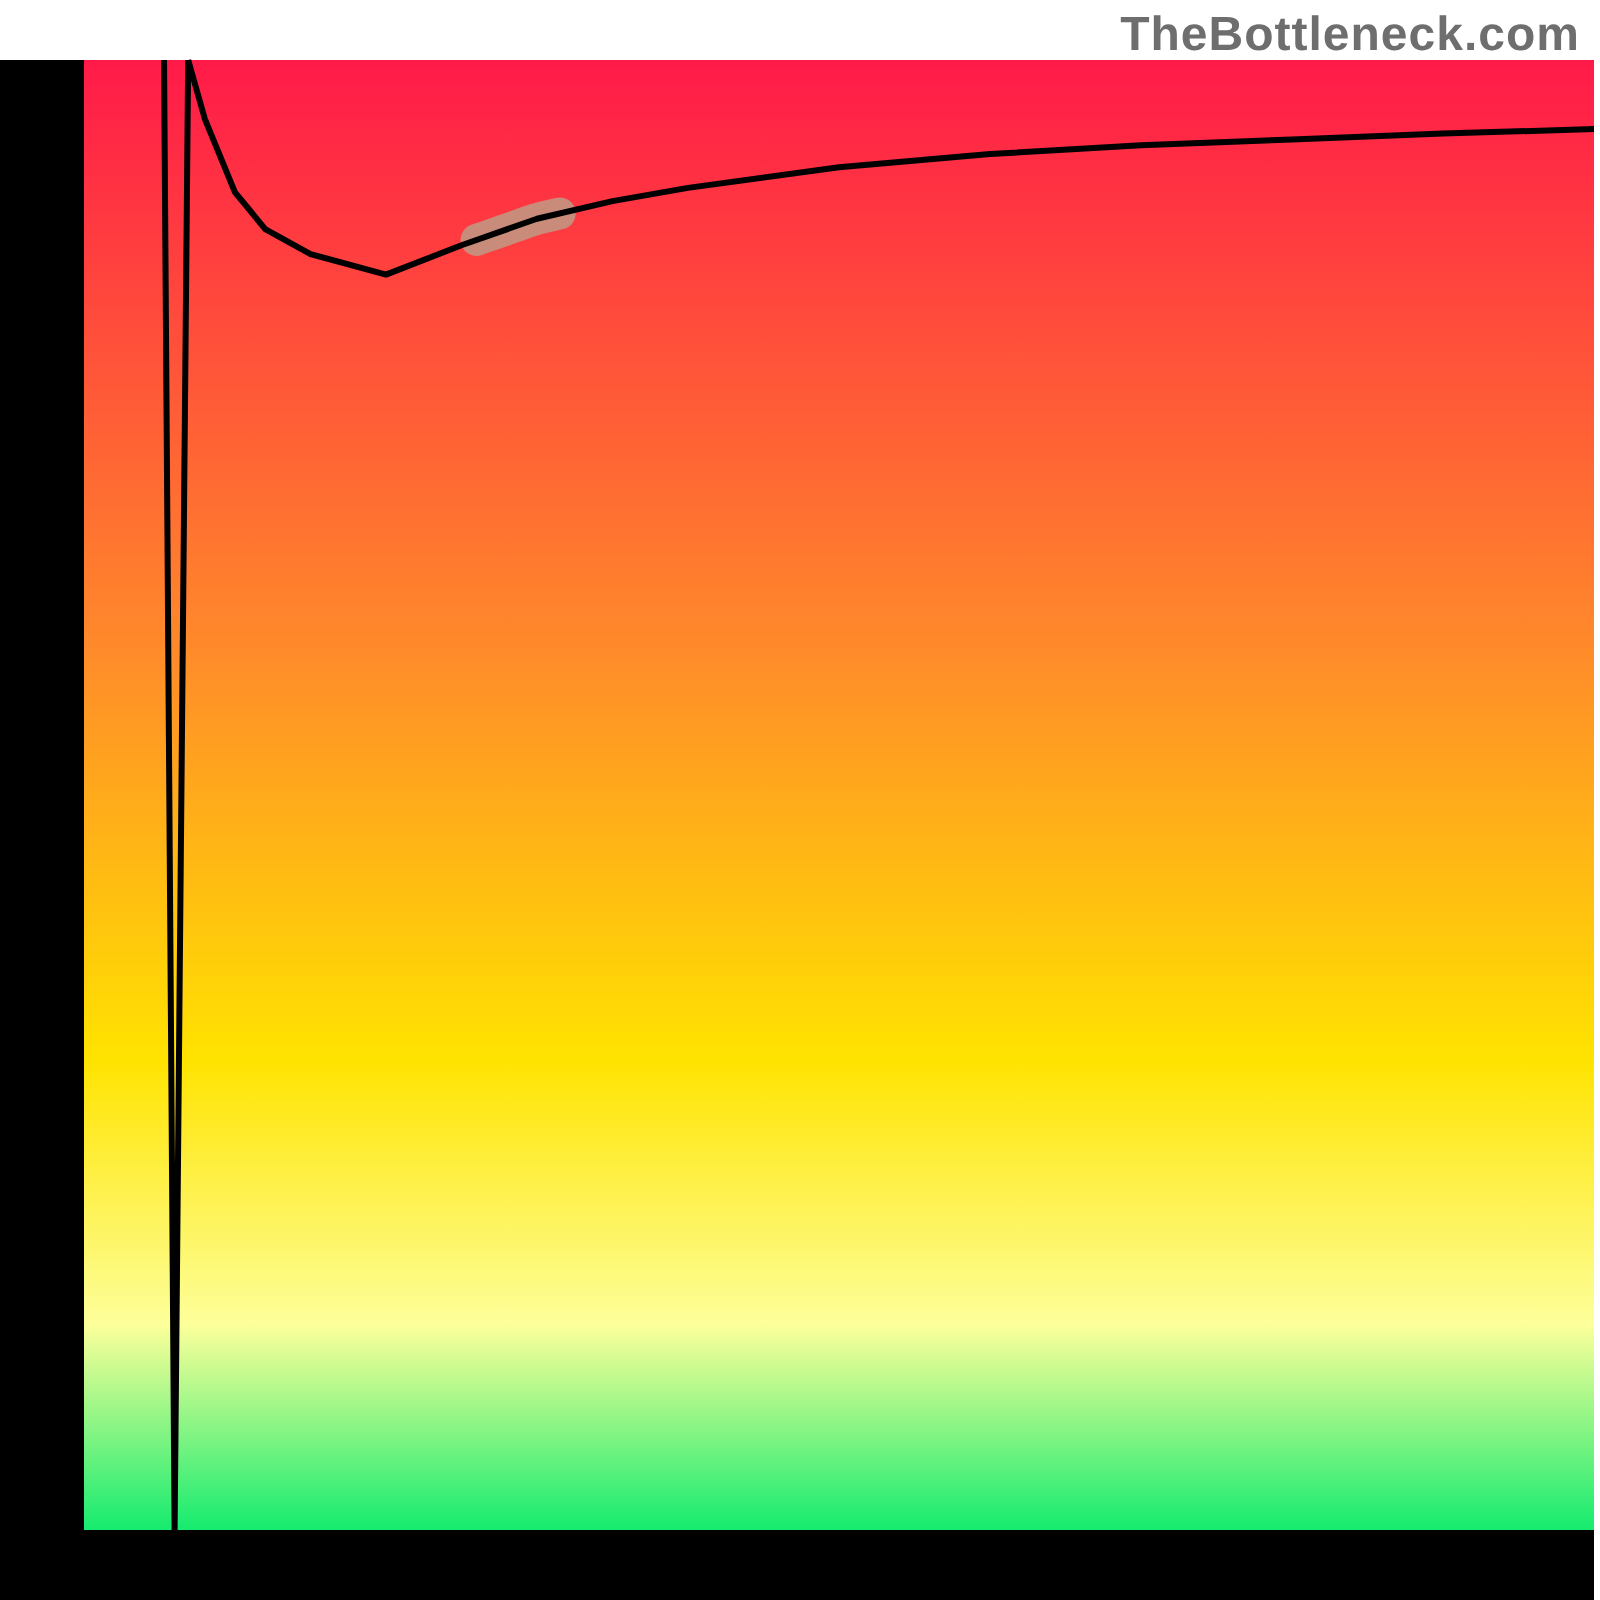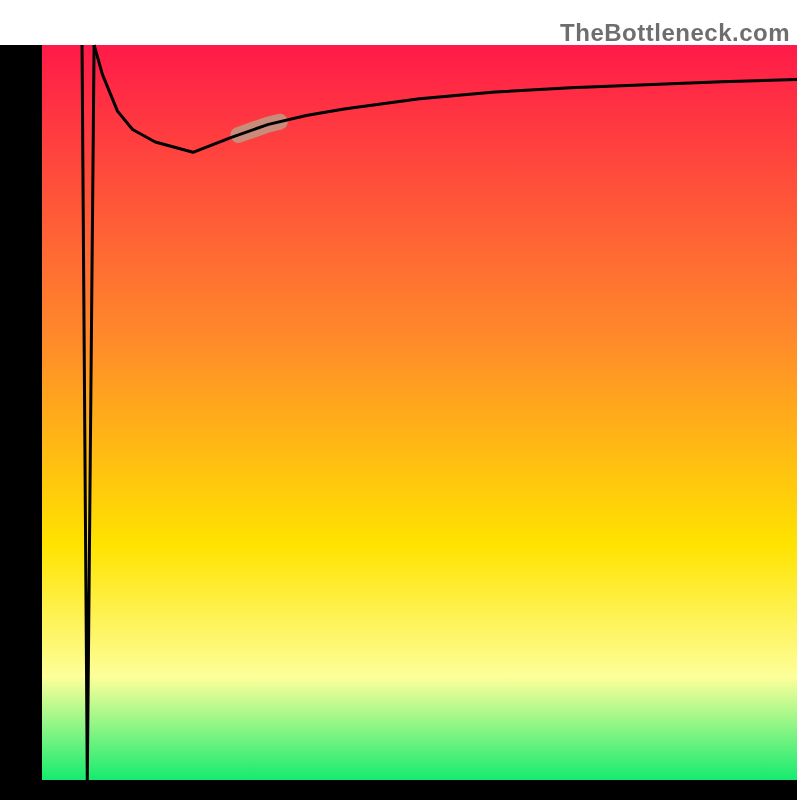--- a/index.html
+++ b/index.html
@@ -1,17 +1,17 @@
 <!DOCTYPE html>
 <html><head>
 <meta charset="utf-8">
 <style>
   * { margin: 0; padding: 0; box-sizing: border-box; }
   html, body { width: 800px; height: 800px; overflow: hidden; background: #fff; }
-  .container { position: relative; width: 800px; height: 712px; margin-top: 15px; }
+  .container { position: relative; width: 800px; height: 712px; }
   .watermark {
     position: absolute;
     top: 4px;
     right: 10px;
     font-family: Arial, Helvetica, sans-serif;
     font-size: 24px;
     font-weight: bold;
     color: #6e6e6e;
     letter-spacing: 0.5px;
   }

